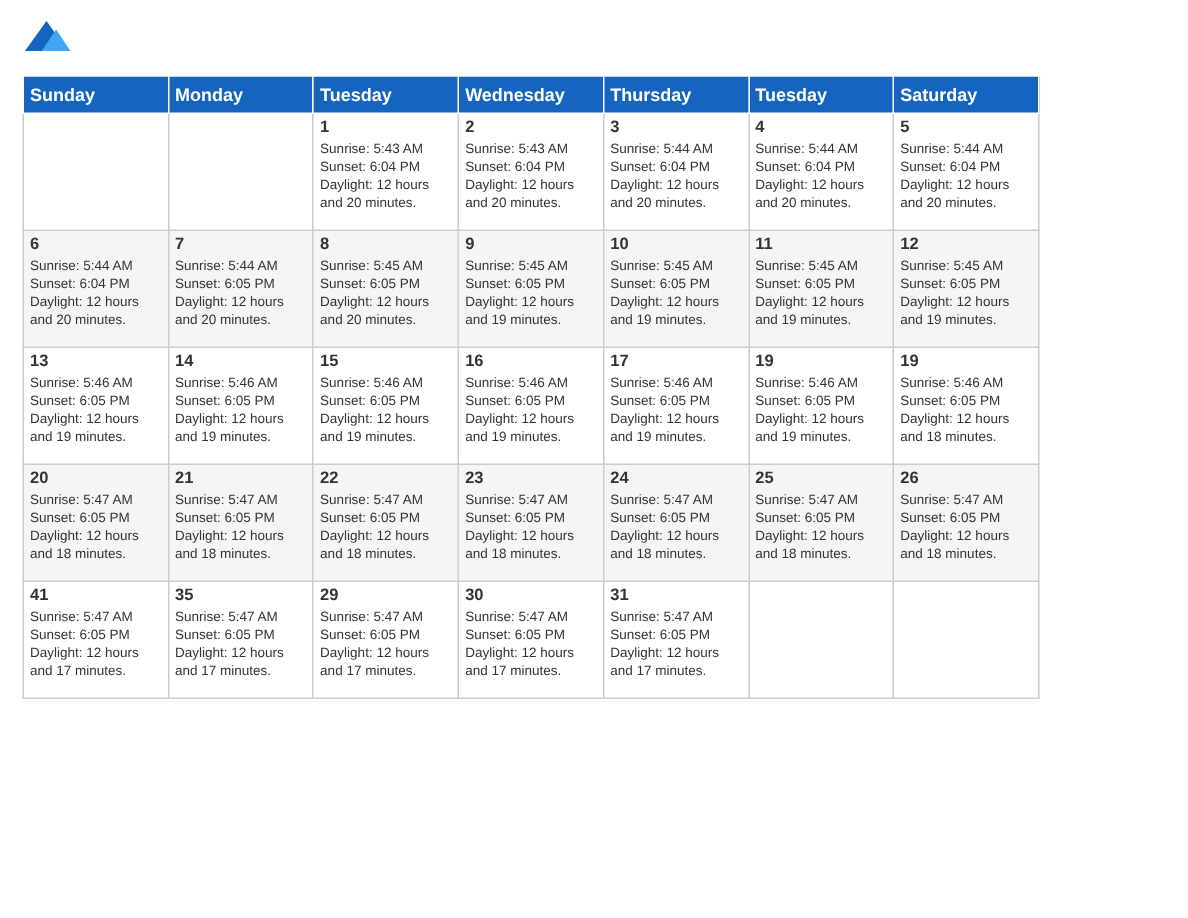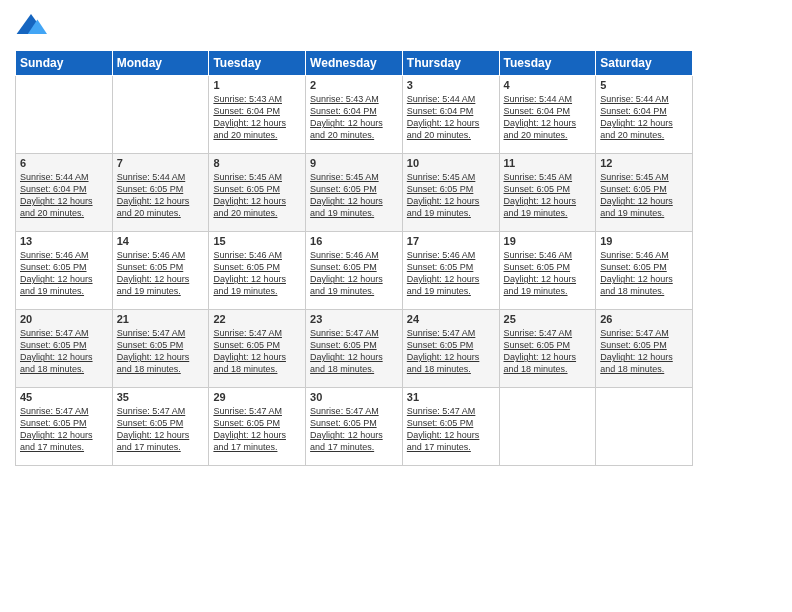--- a/index.html
+++ b/index.html
@@ -87,21 +87,20 @@
     .day-num {
       font-size: 11px;
       font-weight: bold;
       display: block;
       margin-bottom: 2px;
     }
     .cell-info {
       font-size: 9px;
       line-height: 1.35;
       color: #333;
-      text-decoration: underline;
     }
     .empty-cell {
       background: #fff !important;
     }
   </style>
 </head>
 <body>
 
 <div class="page">
   <div class="header">
@@ -295,21 +294,21 @@
           </td>
           <td>
             <span class="day-num">26</span>
             <div class="cell-info" style="white-space: pre-line;">Sunrise: 5:47 AM
 Sunset: 6:05 PM
 Daylight: 12 hours and 18 minutes.</div>
           </td>
         </tr>
         <tr>
           <td>
-            <span class="day-num">45</span>
+            <span class="day-num">41</span>
             <div class="cell-info" style="white-space: pre-line;">Sunrise: 5:47 AM
 Sunset: 6:05 PM
 Daylight: 12 hours and 17 minutes.</div>
           </td>
           <td>
             <span class="day-num">35</span>
             <div class="cell-info" style="white-space: pre-line;">Sunrise: 5:47 AM
 Sunset: 6:05 PM
 Daylight: 12 hours and 17 minutes.</div>
           </td>

